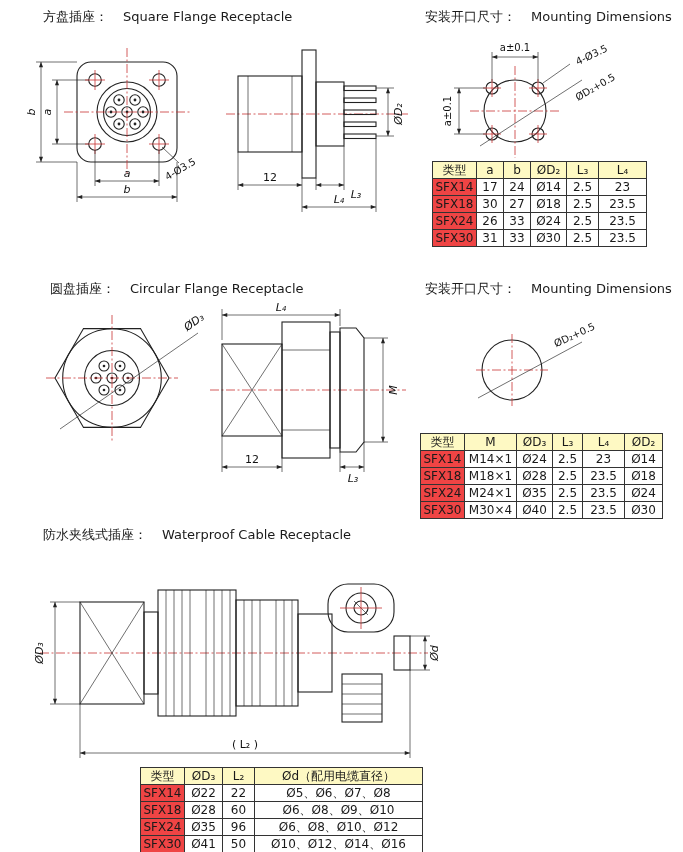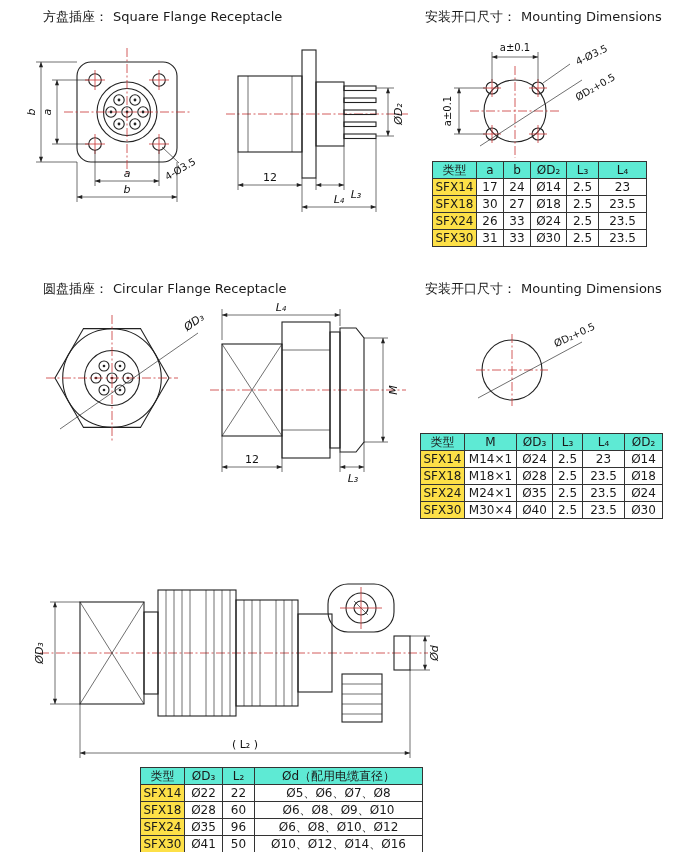--- a/index.html
+++ b/index.html
@@ -1,28 +1,28 @@
 <!DOCTYPE html>
 <html><head>
 <meta charset="utf-8">
 <style>
   html,body { margin:0; padding:0; background:#ffffff; }
   body { width:683px; height:852px; font-family:"DejaVu Sans","Liberation Sans",sans-serif; color:#1a1a1a; }
   .page { position:relative; width:683px; height:852px; background:#fff; overflow:hidden; }
   .abs { position:absolute; }
   .sec-title { position:absolute; font-size:13px; white-space:nowrap; }
   .sec-title .zh { font-weight:normal; }
-  .sec-title .en { margin-left:5px; font-weight:normal; }
+  .sec-title .en { margin-left:15px; font-weight:normal; }
   table.spec { position:absolute; border-collapse:collapse; table-layout:fixed; font-size:12px; }
   table.spec th, table.spec td {
     border:1px solid #333; text-align:center; padding:0 2px;
     height:16px; line-height:16px; font-weight:normal; white-space:nowrap; overflow:hidden;
   }
-  table.spec th { background:#5eead4; }
-  table.spec td.rh { background:#fde047; }
+  table.spec th { background:#fef9c3; }
+  table.spec td.rh { background:#ef4444; }
   svg .o  { fill:none; stroke:#222; stroke-width:1.1; }
   svg .t  { fill:none; stroke:#222; stroke-width:0.65; }
   svg .d  { fill:none; stroke:#222; stroke-width:0.65; }
   svg .cl { fill:none; stroke:#c83232; stroke-width:0.8; stroke-dasharray:9 2.5 2 2.5; }
   svg .cls{ stroke:#c83232; stroke-width:0.8; }
   svg .dot{ fill:#222; stroke:none; }
   svg text { font-family:"DejaVu Sans","Liberation Sans",sans-serif; font-size:11px; font-style:italic; fill:#111; }
   svg text.n { font-style:normal; }
   svg text.s { font-size:10px; }
 </style>
@@ -205,21 +205,21 @@
         <td class="rh">SFX30</td>
         <td>31</td>
         <td>33</td>
         <td>Ø30</td>
         <td>2.5</td>
         <td>23.5</td>
       </tr>
     </tbody>
   </table>
 
-  <div class="sec-title" style="left:43px; top:280px">
+  <div class="sec-title" style="left:50px; top:280px">
     <span class="zh">圆盘插座：</span><span class="en">Circular Flange Receptacle</span>
   </div>
   <div class="sec-title" style="left:425px; top:280px">
     <span class="zh">安装开口尺寸：</span><span class="en">Mounting Dimensions</span>
   </div>
 
   <svg class="abs" style="left:20px; top:303px" width="208" height="142" viewBox="0 0 208 142">
     <polygon class="o" points="149,75 120.5,25.6 63.5,25.6 35,75 63.5,124.4 120.5,124.4"></polygon>
     <circle class="o" cx="92" cy="75" r="49.3"></circle>
     <circle class="o" cx="92" cy="75" r="27.5"></circle>
@@ -327,20 +327,23 @@
         <td class="rh">SFX30</td>
         <td>M30×4</td>
         <td>Ø40</td>
         <td>2.5</td>
         <td>23.5</td>
         <td>Ø30</td>
       </tr>
     </tbody>
   </table>
 
+  <div class="sec-title" style="left:43px; top:526px">
+    <span class="zh">防水夹线式插座：</span><span class="en">Waterproof Cable Receptacle</span>
+  </div>
 
   <svg class="abs" style="left:28px; top:556px" width="420" height="210" viewBox="0 0 420 210">
     <line class="cl" x1="12" y1="97" x2="400" y2="97"></line>
     <line class="t" x1="52" y1="46" x2="22" y2="46"></line>
     <line class="t" x1="52" y1="148" x2="22" y2="148"></line>
     <line class="d" x1="27" y1="46" x2="27" y2="148" marker-start="url(#arr)" marker-end="url(#arr)"></line>
     <text x="15" y="97" text-anchor="middle" transform="rotate(-90 15 97)">ØD₃</text>
     <rect class="o" x="52" y="46" width="64" height="102"></rect>
     <line class="t" x1="52" y1="46" x2="116" y2="148"></line>
     <line class="t" x1="52" y1="148" x2="116" y2="46"></line>

